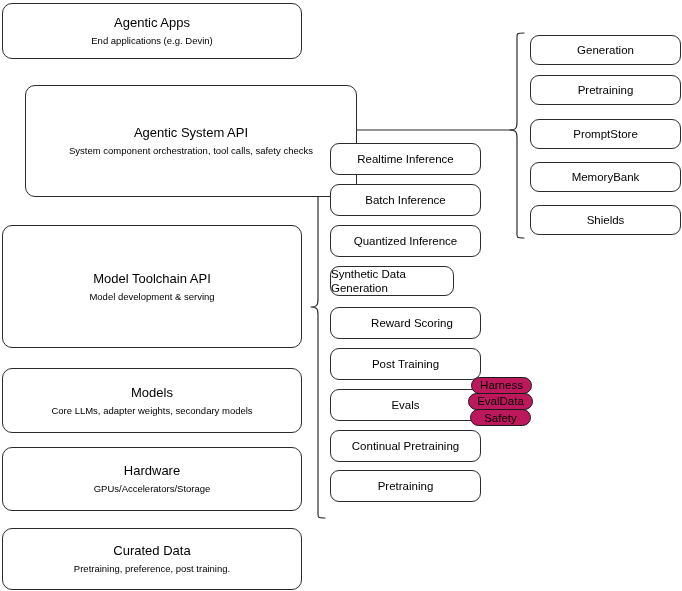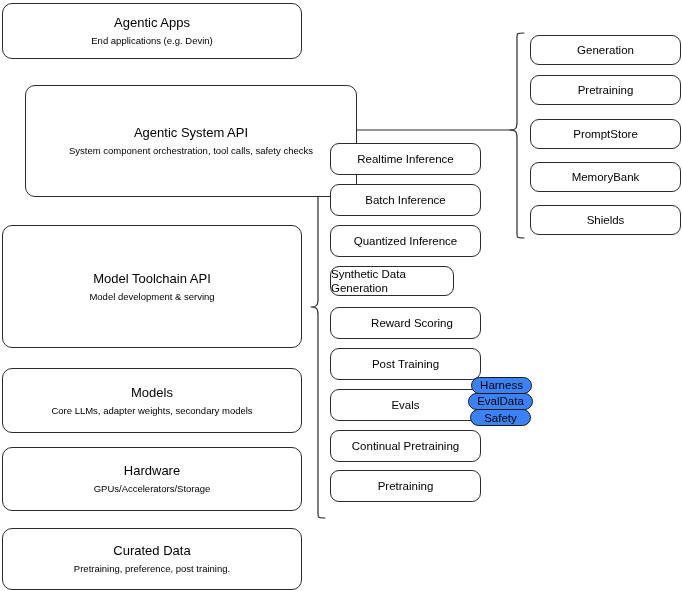--- a/index.html
+++ b/index.html
@@ -51,21 +51,21 @@
     align-items: center;
     justify-content: center;
     font-size: 11.5px;
     line-height: 14px;
   }
   .pill {
     position: absolute;
     box-sizing: border-box;
     border: 1px solid #1a1a1a;
     border-radius: 999px;
-    background: #3b82f6;
+    background: #be185d;
     display: flex;
     align-items: center;
     justify-content: center;
     font-size: 11.5px;
     line-height: 13px;
     z-index: 5;
   }
   .brace, .connector {
     position: absolute;
     pointer-events: none;

